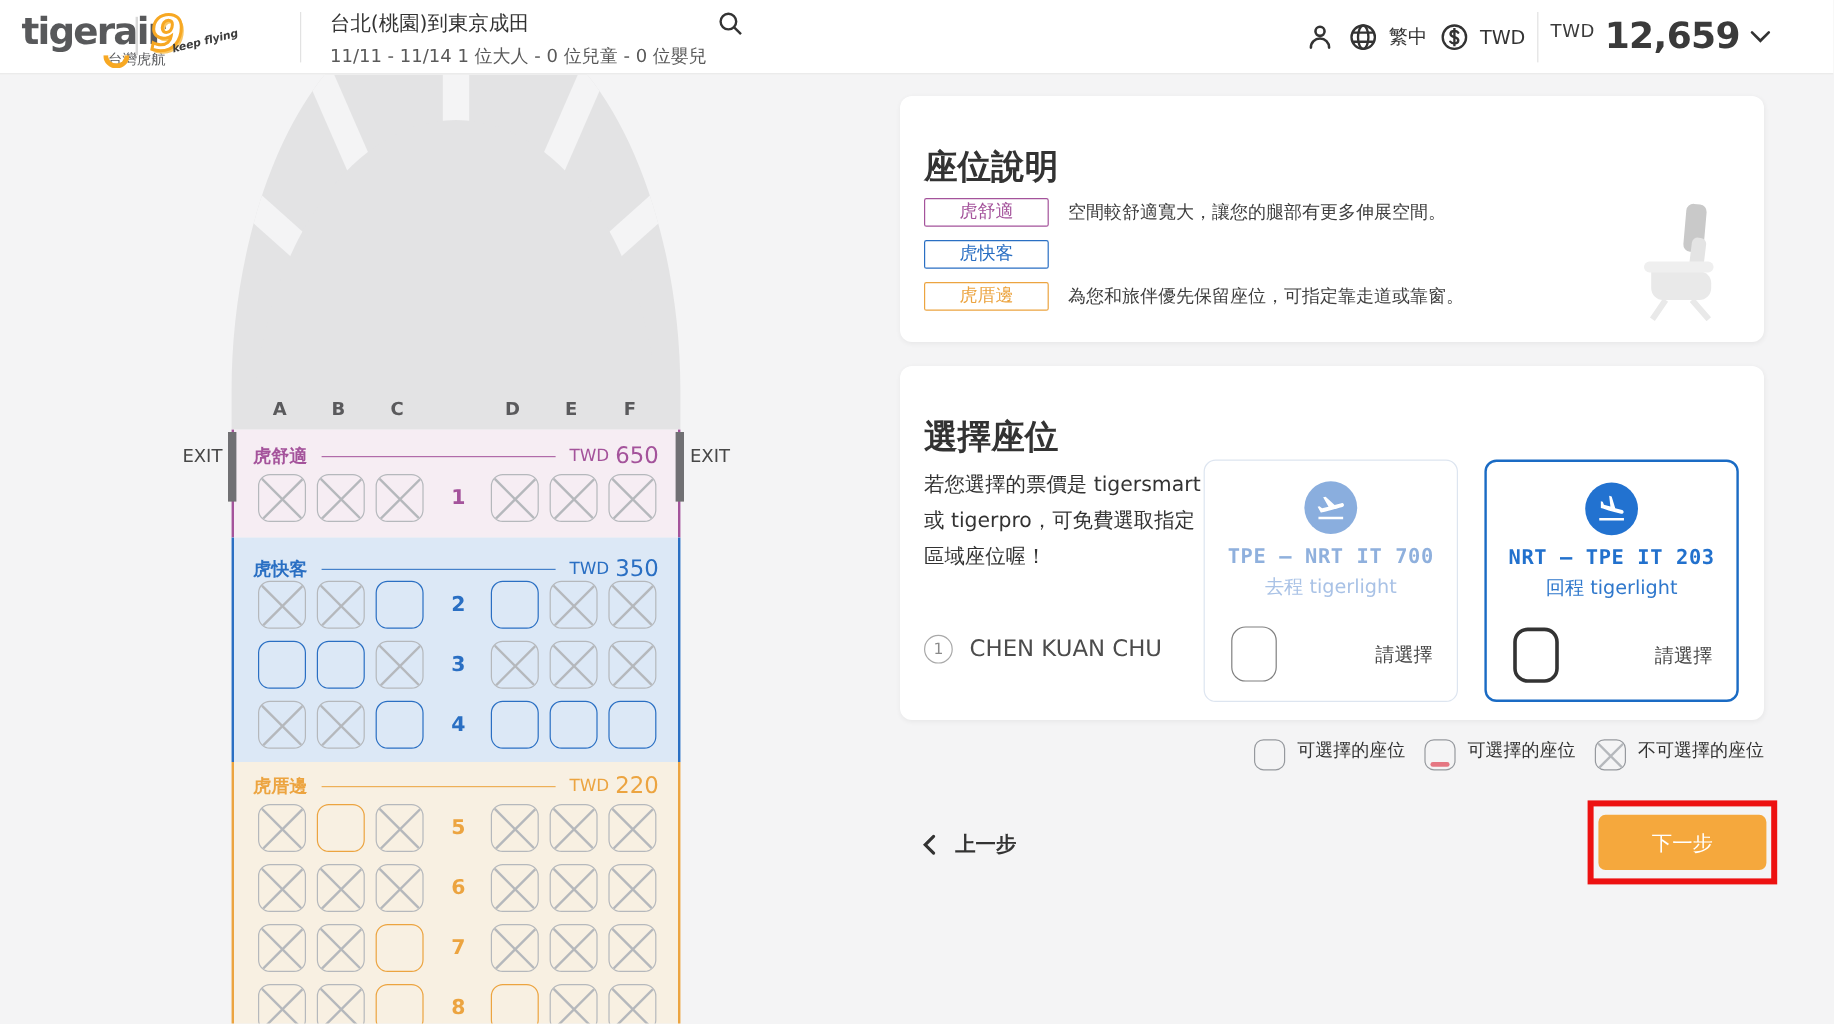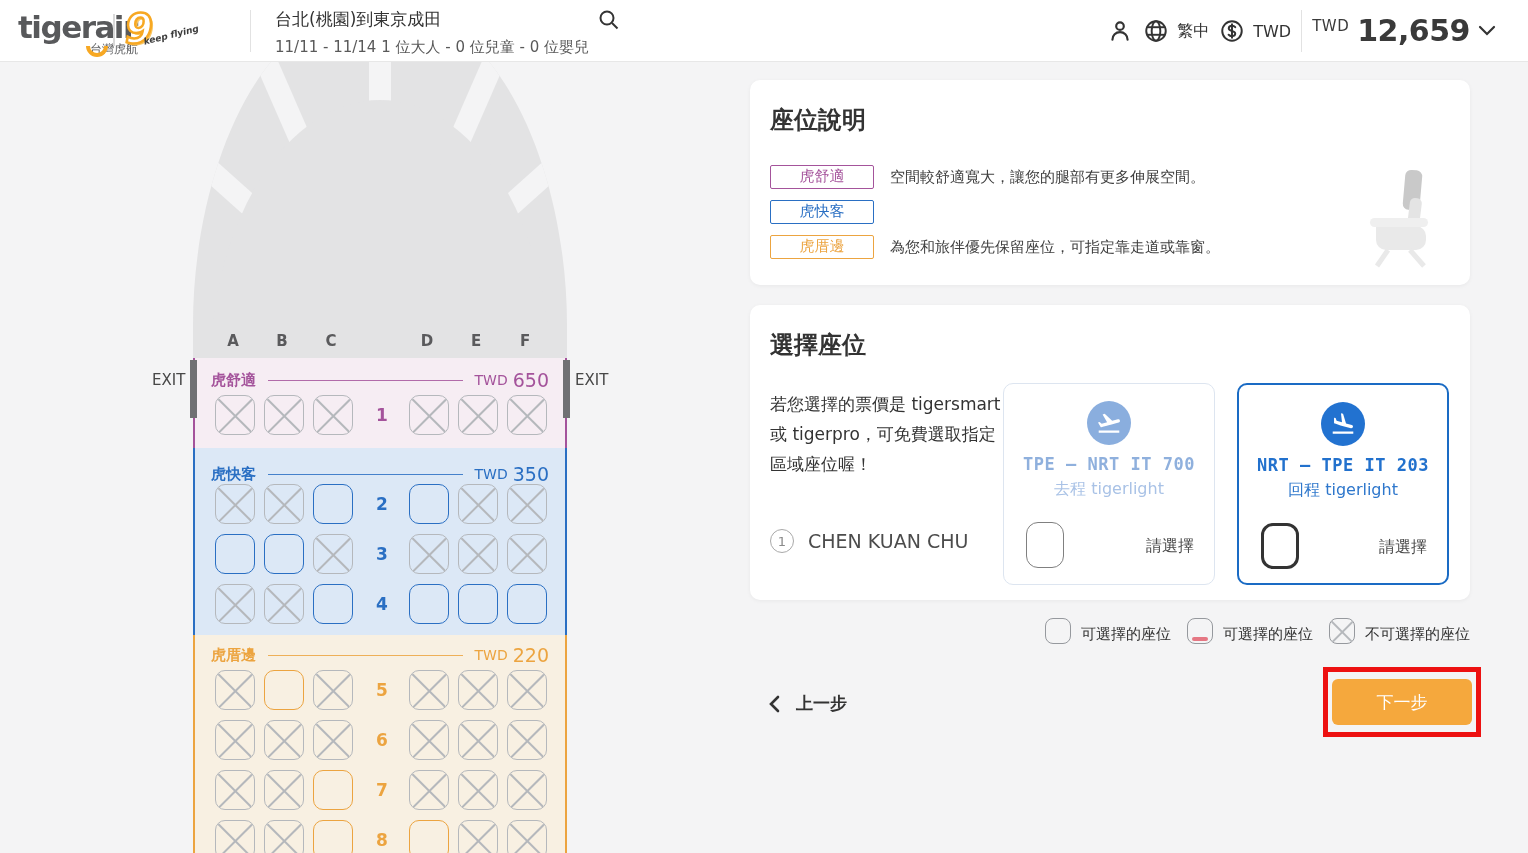--- a/index.html
+++ b/index.html
@@ -19,21 +19,21 @@
   .brand-divider { position:absolute; left:113px; top:14px; width:2px; height:32px; background:#d9d9d9; }
   .anniv { position:absolute; left:125px; top:6px; width:100px; height:52px; }
   .anniv-num { font-size:40px; font-weight:bold; font-style:italic; color:#fff;
     -webkit-text-stroke:2.5px #f7a823; text-shadow:2px 2px 0 #f9c765; letter-spacing:-3px;}
   .anniv-tag { position:absolute; left:18px; top:24px; font-size:9px; font-style:italic; font-weight:bold;
     color:#3c3c3c; transform:rotate(-14deg); white-space:nowrap; }
   .hdr-divider { position:absolute; top:10px; width:1px; height:42px; background:#e2e2e2; }
   .route { position:absolute; left:275px; top:8px; }
   .route-title { font-size:17px; font-weight:normal; color:#333; }
   .route-sub { font-size:15px; color:#595959; margin-top:7px; }
-  .hdr-right { position:absolute; right:32px; top:0; height:62px; display:flex; align-items:center; gap:10px; }
+  .hdr-right { position:absolute; right:52px; top:0; height:62px; display:flex; align-items:center; gap:10px; }
   .hdr-item { display:flex; align-items:center; gap:8px; font-size:16px; color:#333; cursor:pointer; }
   .total { display:flex; align-items:flex-start; gap:8px; cursor:pointer; }
   .total-cur { font-size:15px; color:#3a3a3a; margin-top:2px; letter-spacing:.5px;}
   .total-amt { font-size:30px; font-weight:bold; color:#3a3a3a; letter-spacing:-.5px; line-height:32px;}
   .icon { display:inline-flex; align-items:center; justify-content:center; }
   
   .nose-svg { position:absolute; left:130px; top:62px; }
   .col-band { position:absolute; left:193px; top:325px; width:374px; height:33px; background:#e3e3e4; }
   .col-letter { position:absolute; top:7px; width:40px; text-align:center;
     font-size:15px; font-weight:bold; color:#5a5a5c; }
@@ -51,21 +51,21 @@
   .sbox { border:1.5px solid #b5b8bc; border-radius:10px; position:relative; overflow:hidden; background:transparent; }
   .sbox.x::before, .sbox.x::after { content:""; position:absolute; top:50%; left:-22%;
     width:144%; height:1.5px; background:#b5b8bc; }
   .sbox.x::before { transform:rotate(45deg); }
   .sbox.x::after  { transform:rotate(-45deg); }
   .seat { position:absolute; width:40px; height:40px; }
   .seat.open { border-width:1.5px; cursor:pointer; }
   
   .card { position:absolute; left:750px; width:720px; background:#fff; border-radius:10px;
     box-shadow:0 1px 4px rgba(0,0,0,.05); }
-  .card-title { position:absolute; left:20px; top:24px; font-size:24px; font-weight:bold; color:#333; }
+  .card-title { position:absolute; left:20px; top:40px; font-size:28px; font-weight:bold; color:#333; }
   .legend-item { position:absolute; left:20px; display:flex; align-items:center; }
   .legend-badge { width:104px; height:24px; border:1.5px solid; border-radius:2px;
     font-size:15px; text-align:center; line-height:21px; flex:0 0 auto; }
   .legend-desc { font-size:15px; color:#3f3f3f; margin-left:16px; }
   .seat-illustration { position:absolute; right:28px; top:88px; }
   .note { position:absolute; left:20px; top:85px; width:235px; font-size:17px; color:#333; line-height:1.75; }
   .passenger { position:absolute; left:20px; top:224px; display:flex; align-items:center; gap:14px; }
   .pass-idx { width:24px; height:24px; border:1.5px solid #a9a9a9; border-radius:50%; color:#8a8a8a;
     font-size:13px; display:flex; align-items:center; justify-content:center; }
   .pass-name { font-size:19px; color:#4c4c4c; }
@@ -76,21 +76,21 @@
     width:44px; height:44px; border-radius:50%; display:flex; align-items:center; justify-content:center; }
   .fcard-code { position:absolute; left:0; right:0; top:70px; text-align:center;
     font-family:"DejaVu Sans Mono","Liberation Mono",monospace; font-size:17px; font-weight:bold; letter-spacing:.5px;}
   .fcard-sub { position:absolute; left:0; right:0; top:95px; text-align:center; font-size:16px; }
   .fcard-box { position:absolute; left:22px; top:138px; width:38px; height:46px; border-radius:12px; background:#fff;}
   .fcard-box.light { border:1.5px solid #808080; }
   .fcard-box.dark  { border:3.5px solid #333; }
   .fcard-ph { position:absolute; right:20px; top:152px; font-size:16px; color:#4a4a4a; }
   
   .slegend { position:absolute; left:750px; top:616px; width:720px; height:28px;
-    display:flex; justify-content:flex-end; align-items:flex-end; gap:16px; }
+    display:flex; justify-content:flex-end; align-items:flex-start; gap:16px; }
   .slegend .sbox { width:26px; height:26px; border-radius:8px; border-color:#96999e; flex:0 0 auto;}
   .slegend-label { font-size:15px; color:#333; margin-left:-6px; }
   .redbar { position:absolute; left:50%; transform:translateX(-50%); bottom:2px;
     width:16px; height:4px; border-radius:3px; background:#e57783; }
   
   .back-link { position:absolute; left:768px; top:692px; display:flex; align-items:center; gap:16px;
     font-size:17px; font-weight:bold; color:#333; cursor:pointer; }
   .next-frame { position:absolute; left:1323px; top:667px; width:158px; height:70px;
     border:5px solid #ed1111; display:flex; align-items:center; justify-content:center; }
   .next-btn { width:140px; height:46px; background:#f5a83d; border:none; border-radius:6px;

